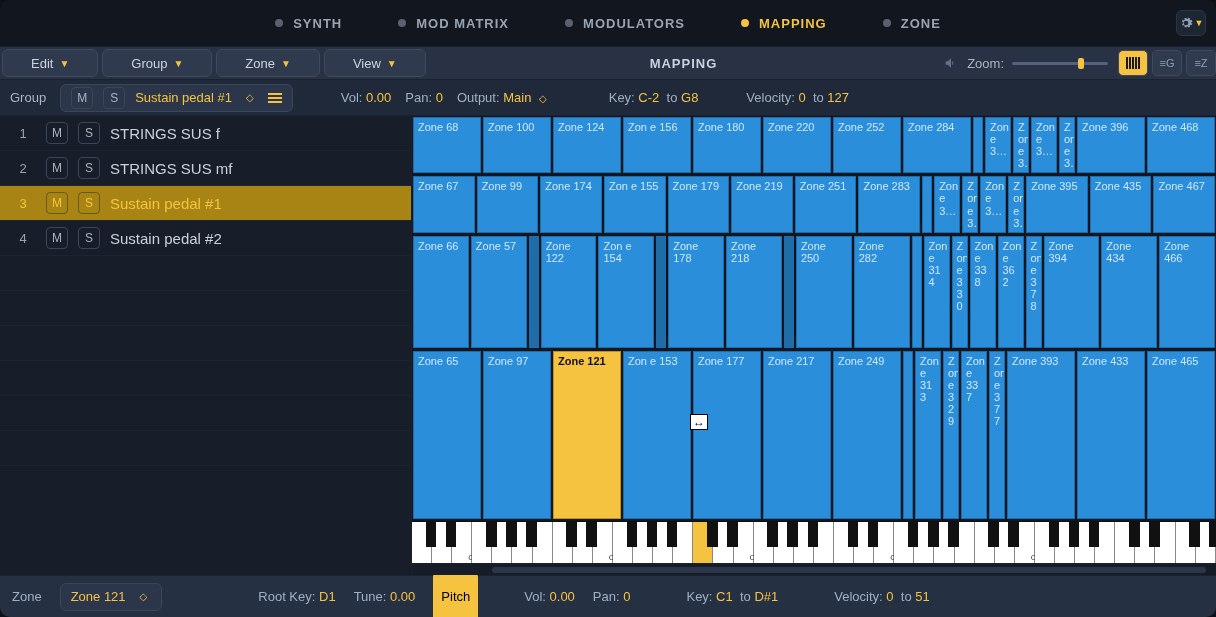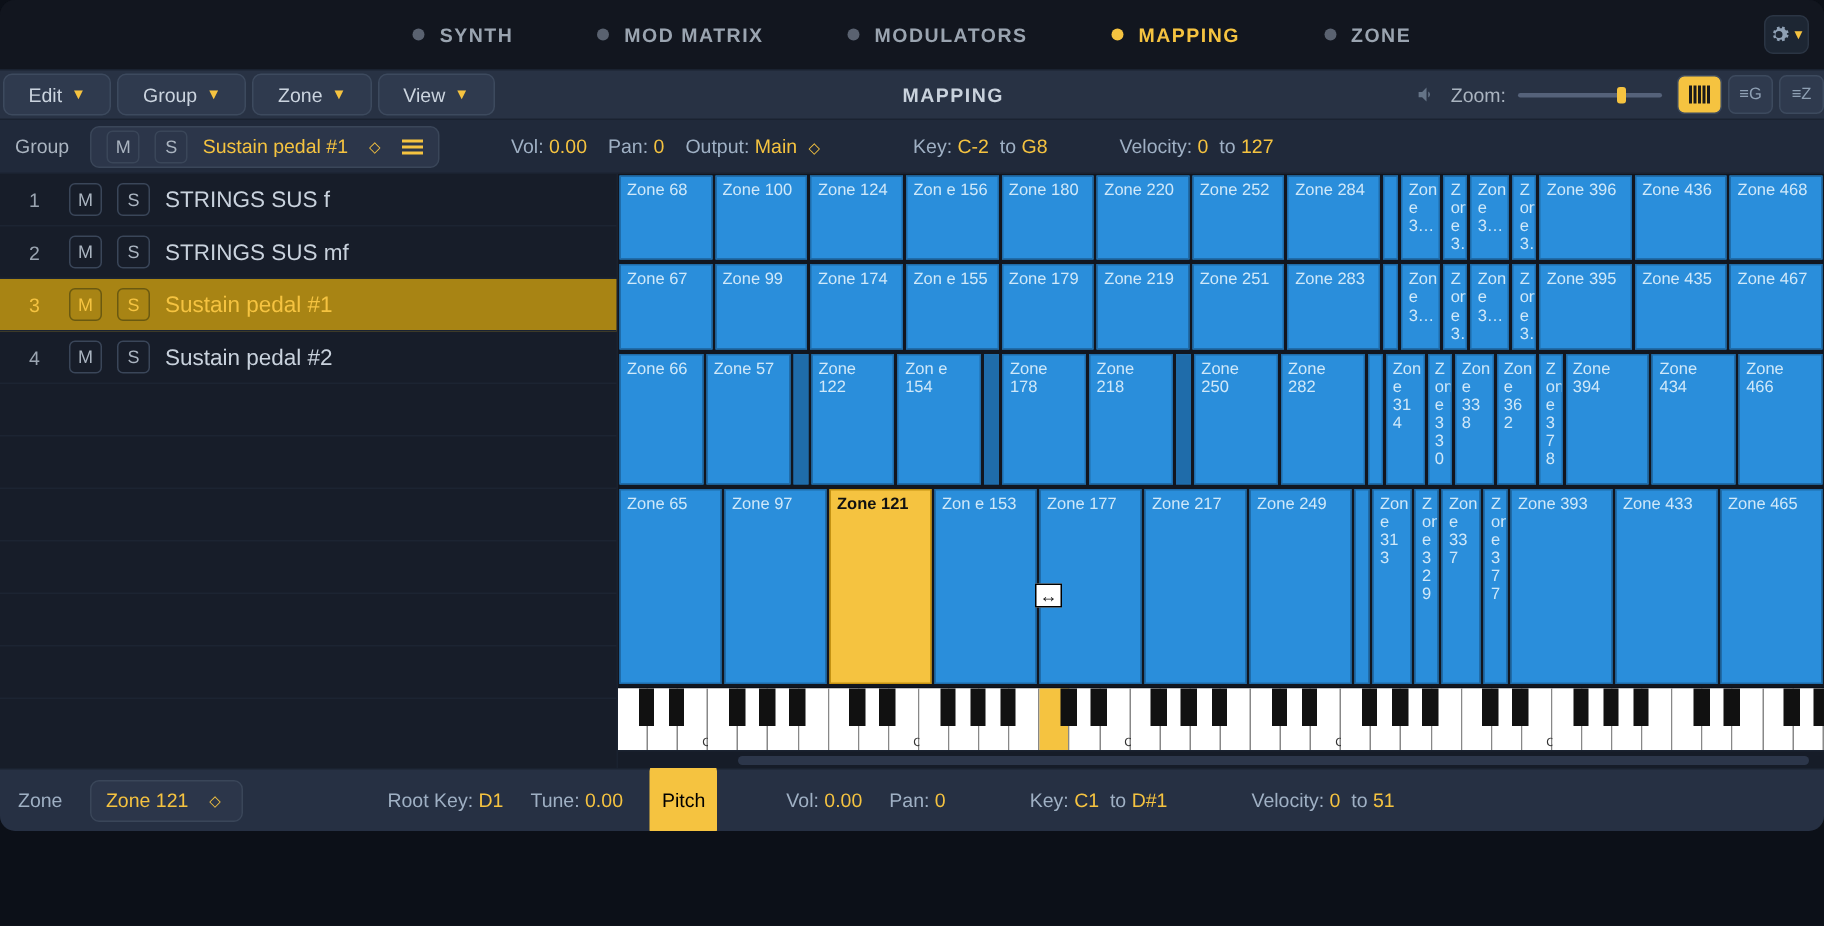--- a/index.html
+++ b/index.html
@@ -1,27 +1,27 @@
 <!DOCTYPE html>
 <html><head>
 <meta charset="utf-8">
 <style>
 *{margin:0;padding:0;box-sizing:border-box;font-family:"Helvetica Neue",Arial,sans-serif;-webkit-font-smoothing:antialiased}
 body{background:#0c1018;color:#aab4c0;font-size:13px;user-select:none}
-.app{width:1216px;height:554px;background:#12161f;display:flex;flex-direction:column;border-radius:10px;overflow:hidden}
+.app{width:1216px;height:617px;background:#12161f;display:flex;flex-direction:column;border-radius:10px;overflow:hidden}
 
 .tabs{height:46px;display:flex;align-items:center;justify-content:center;background:#12161f;position:relative}
 .tab{display:flex;align-items:center;gap:10px;padding:0 28px;color:#9aa4b0;letter-spacing:1px;font-weight:600}
 .tab .dot{width:8px;height:8px;border-radius:50%;background:#5a6270}
 .tab.active{color:#f5c340}
 .tab.active .dot{background:#f5c340}
 .gear-corner{position:absolute;right:10px;top:10px;width:30px;height:26px;background:#1d2633;border:1px solid #2b3544;border-radius:6px;display:flex;align-items:center;justify-content:center}
 
 .toolbar{height:34px;display:flex;align-items:center;background:#283244;border-top:1px solid #1a2230;border-bottom:1px solid #1a2230}
-.tbtn{height:28px;margin:0 2px;padding:0 16px;background:#2f3a4e;border:1px solid #3d4a5e;border-radius:6px;color:#cbd4df;display:flex;align-items:center;gap:6px}
+.tbtn{height:28px;margin:0 2px;padding:0 28px;background:#2f3a4e;border:1px solid #3d4a5e;border-radius:6px;color:#cbd4df;display:flex;align-items:center;gap:6px}
 .tbtn .ar{color:#f5c340;font-size:10px}
 .center-title{flex:1;text-align:center;color:#c9d2dd;font-weight:600;letter-spacing:1px}
 .zoom-wrap{display:flex;align-items:center;gap:8px;margin-right:6px}
 .zoom-track{width:96px;height:3px;background:#55627a;border-radius:2px;position:relative}
 .zoom-thumb{position:absolute;left:66px;top:-4px;width:6px;height:11px;background:#f5c340;border-radius:2px}
 .view-btn{width:30px;height:26px;border:1px solid #3d4a5e;border-radius:5px;display:flex;align-items:center;justify-content:center;background:#2f3a4e;margin-left:4px}
 .view-btn.active{background:#f5c340}
 .mini-kb{display:flex;gap:1px}
 .mini-kb span{width:2px;height:12px;background:#111}
 .view-btn.active .mini-kb span{background:#1a1a1a}
@@ -215,21 +215,20 @@
             <div class="zcell">Zone 180</div>
             <div class="zcell">Zone 220</div>
             <div class="zcell">Zone 252</div>
             <div class="zcell">Zone 284</div>
         <div class="zcell" style="flex:0 0 8px"></div>
         <div class="zcell" style="flex:0 0 26px">Zon e 3…</div>
             <div class="zcell" style="flex:0 0 16px">Z on e 3…</div>
             <div class="zcell" style="flex:0 0 26px">Zon e 3…</div>
             <div class="zcell" style="flex:0 0 16px">Z on e 3…</div>
         <div class="zcell">Zone 396</div>
-            <div class="zcell">Zone 436</div>
             <div class="zcell">Zone 468</div>
       </div>
       <div class="zrow">
         <div class="zcell first">Zone 67</div>
         <div class="zcell">Zone 99</div>
             <div class="zcell">Zone 174</div>
             <div class="zcell">Zon e 155</div>
             <div class="zcell">Zone 179</div>
             <div class="zcell">Zone 219</div>
             <div class="zcell">Zone 251</div>

